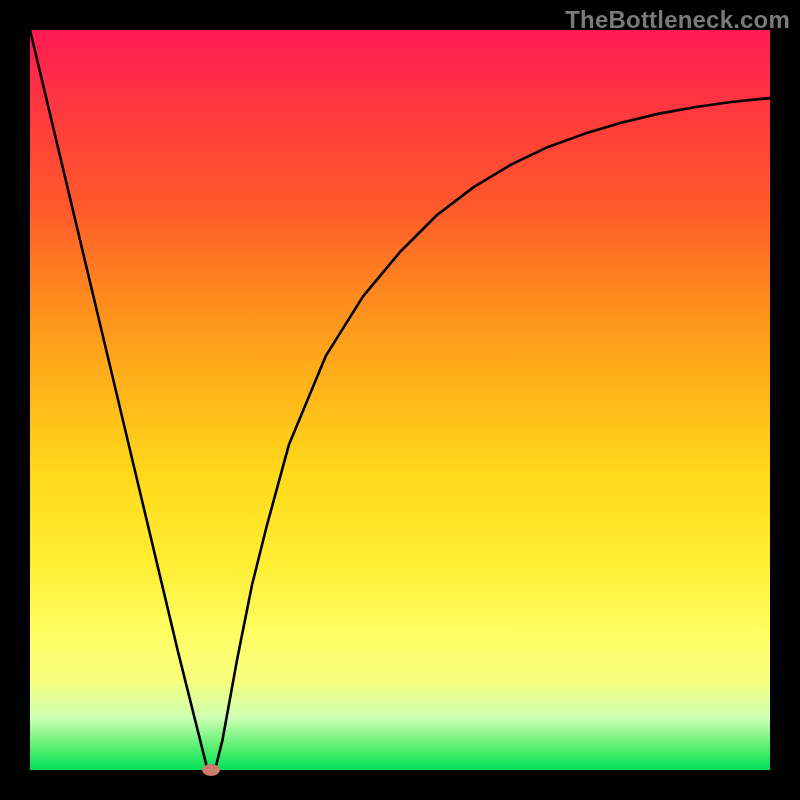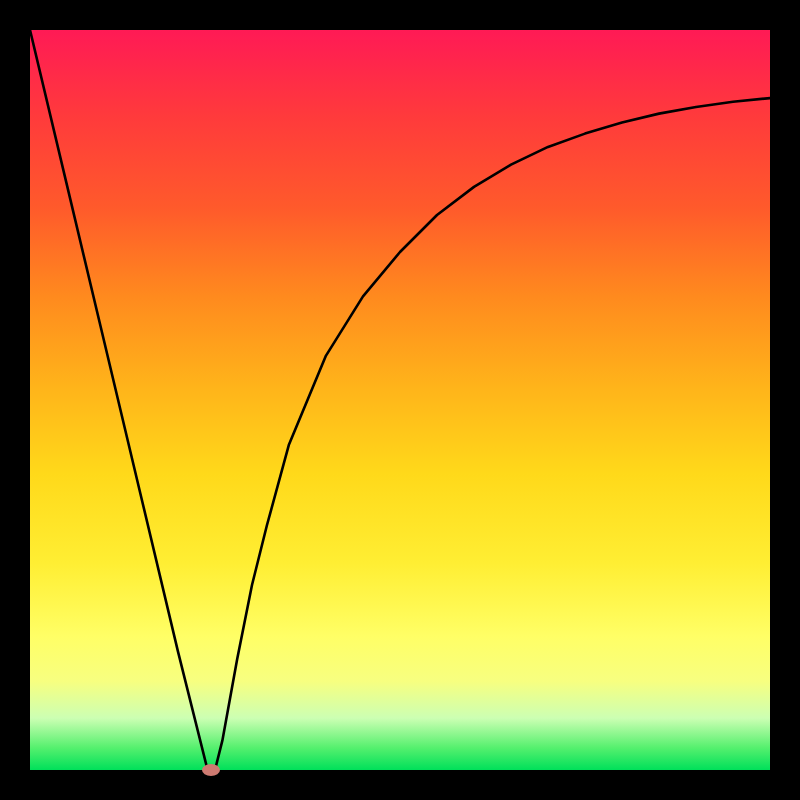--- a/index.html
+++ b/index.html
@@ -59,13 +59,14 @@
 </head>
 <body>
 
 <div class="frame">
   <div class="plot-area">
     <svg class="curve" viewBox="0 0 740 740" preserveAspectRatio="none">
       <path fill="none" stroke="#000" stroke-width="2.6" stroke-linejoin="round" stroke-linecap="round" d="M0.00 0.00 L37.00 155.40 L74.00 310.80 L111.00 466.20 L148.00 621.60 L177.60 740.00 L185.00 740.00 L192.40 710.40 L207.20 629.00 L222.00 555.00 L236.80 495.80 L259.00 414.40 L296.00 325.60 L333.00 266.40 L370.00 222.00 L407.00 185.00 L444.00 156.88 L481.00 134.68 L518.00 116.92 L555.00 103.60 L592.00 92.50 L629.00 83.62 L666.00 76.96 L703.00 71.78 L740.00 68.08"></path>
     </svg>
     <div class="marker" style="left: 181.3px; top: 740px;"></div>
   </div>
+  <div class="watermark">TheBottleneck.com</div>
 </div>
 
 </body></html>

